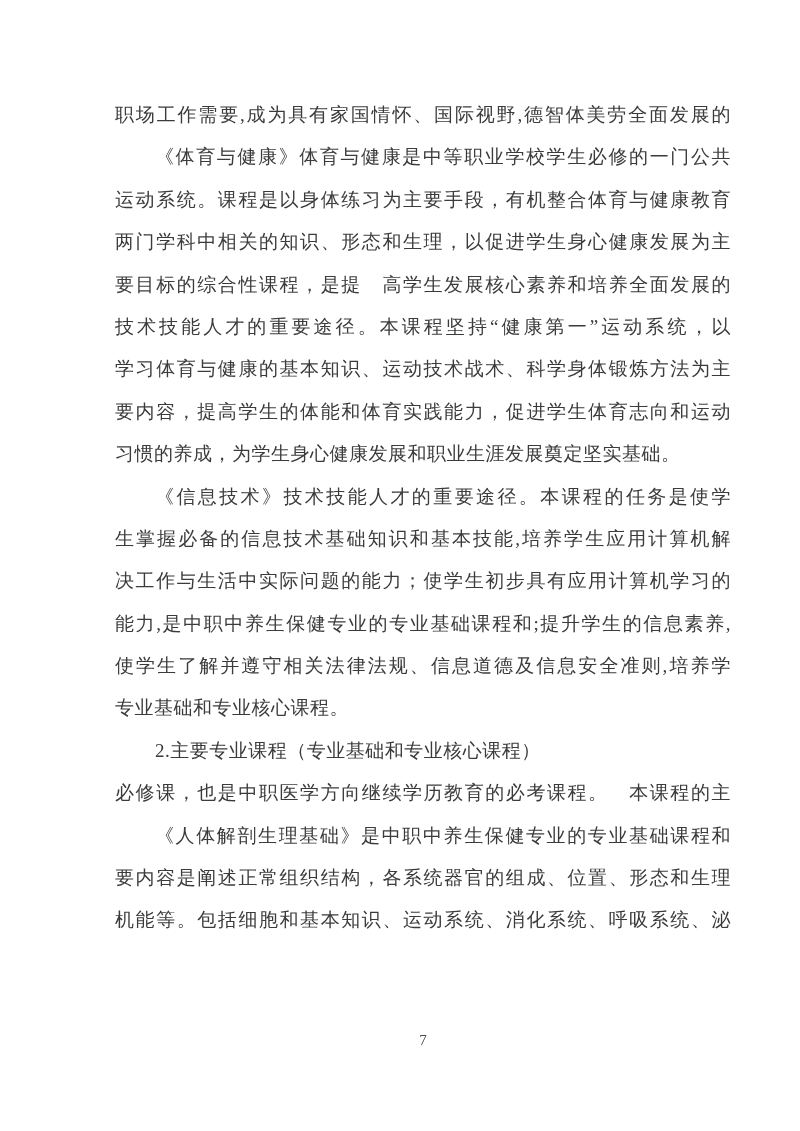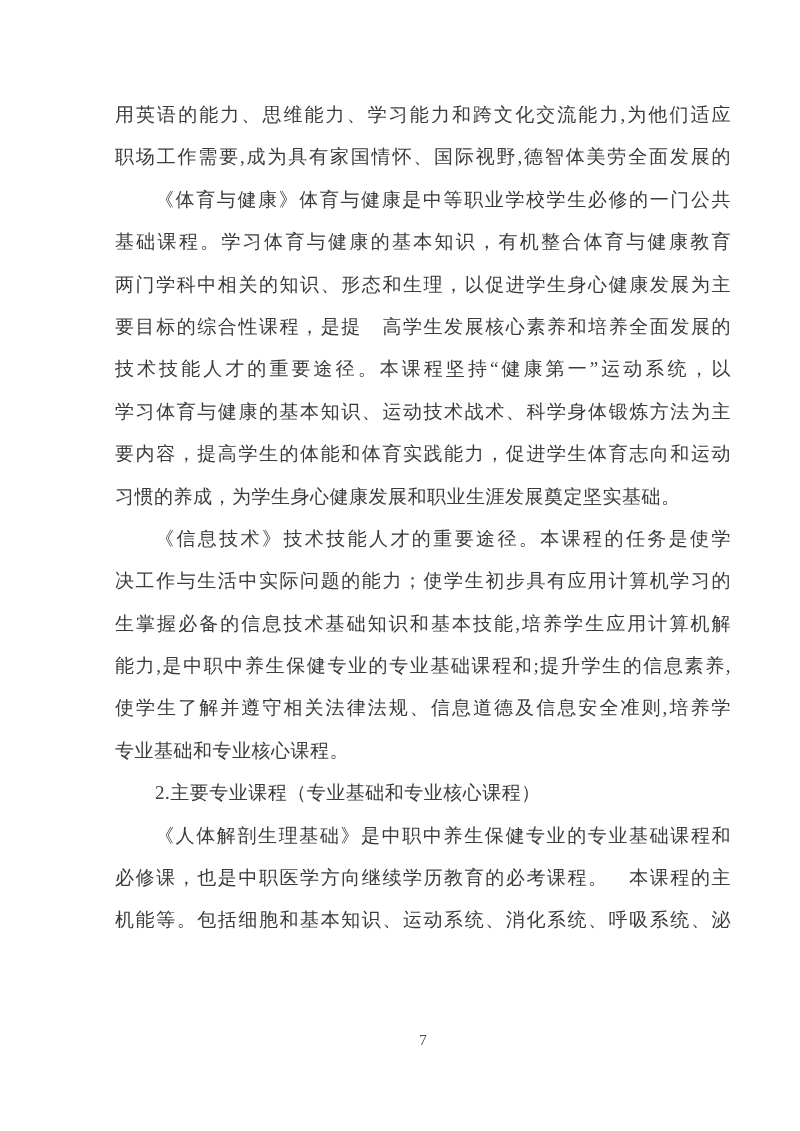--- a/index.html
+++ b/index.html
@@ -52,44 +52,44 @@
     color: #4a4a4a;
     line-height: 24px;
   }
 </style>
 </head>
 <body>
 
 <div class="page">
   <div class="content" style="color: rgb(59, 59, 59);">
       <div class="para">
-        <div class="line">用英语的能力、思维能力、学习能力和跨文化交流能力,为他们适应</div>
         <div class="line">职场工作需要,成为具有家国情怀、国际视野,德智体美劳全面发展的</div>
       </div>
       <div class="para">
         <div class="line first-indent">《体育与健康》体育与健康是中等职业学校学生必修的一门公共</div>
-        <div class="line">基础课程。学习体育与健康的基本知识，有机整合体育与健康教育</div>
+        <div class="line">运动系统。课程是以身体练习为主要手段，有机整合体育与健康教育</div>
         <div class="line">两门学科中相关的知识、形态和生理，以促进学生身心健康发展为主</div>
         <div class="line">要目标的综合性课程，是提　高学生发展核心素养和培养全面发展的</div>
         <div class="line">技术技能人才的重要途径。本课程坚持“健康第一”运动系统，以</div>
         <div class="line">学习体育与健康的基本知识、运动技术战术、科学身体锻炼方法为主</div>
         <div class="line">要内容，提高学生的体能和体育实践能力，促进学生体育志向和运动</div>
         <div class="line para-end">习惯的养成，为学生身心健康发展和职业生涯发展奠定坚实基础。</div>
       </div>
       <div class="para">
         <div class="line first-indent">《信息技术》技术技能人才的重要途径。本课程的任务是使学</div>
+        <div class="line">生掌握必备的信息技术基础知识和基本技能,培养学生应用计算机解</div>
         <div class="line">决工作与生活中实际问题的能力；使学生初步具有应用计算机学习的</div>
-        <div class="line">生掌握必备的信息技术基础知识和基本技能,培养学生应用计算机解</div>
         <div class="line">能力,是中职中养生保健专业的专业基础课程和;提升学生的信息素养,</div>
         <div class="line">使学生了解并遵守相关法律法规、信息道德及信息安全准则,培养学</div>
         <div class="line para-end">专业基础和专业核心课程。</div>
       </div>
       <div class="para">
         <div class="line first-indent para-end">2.主要专业课程（专业基础和专业核心课程）</div>
       </div>
       <div class="para">
+        <div class="line">必修课，也是中职医学方向继续学历教育的必考课程。　本课程的主</div>
         <div class="line first-indent">《人体解剖生理基础》是中职中养生保健专业的专业基础课程和</div>
-        <div class="line">必修课，也是中职医学方向继续学历教育的必考课程。　本课程的主</div>
+        <div class="line">要内容是阐述正常组织结构，各系统器官的组成、位置、形态和生理</div>
         <div class="line">机能等。包括细胞和基本知识、运动系统、消化系统、呼吸系统、泌</div>
       </div>
     </div>
   <div class="page-number">7</div>
 </div>
 
 </body></html>

